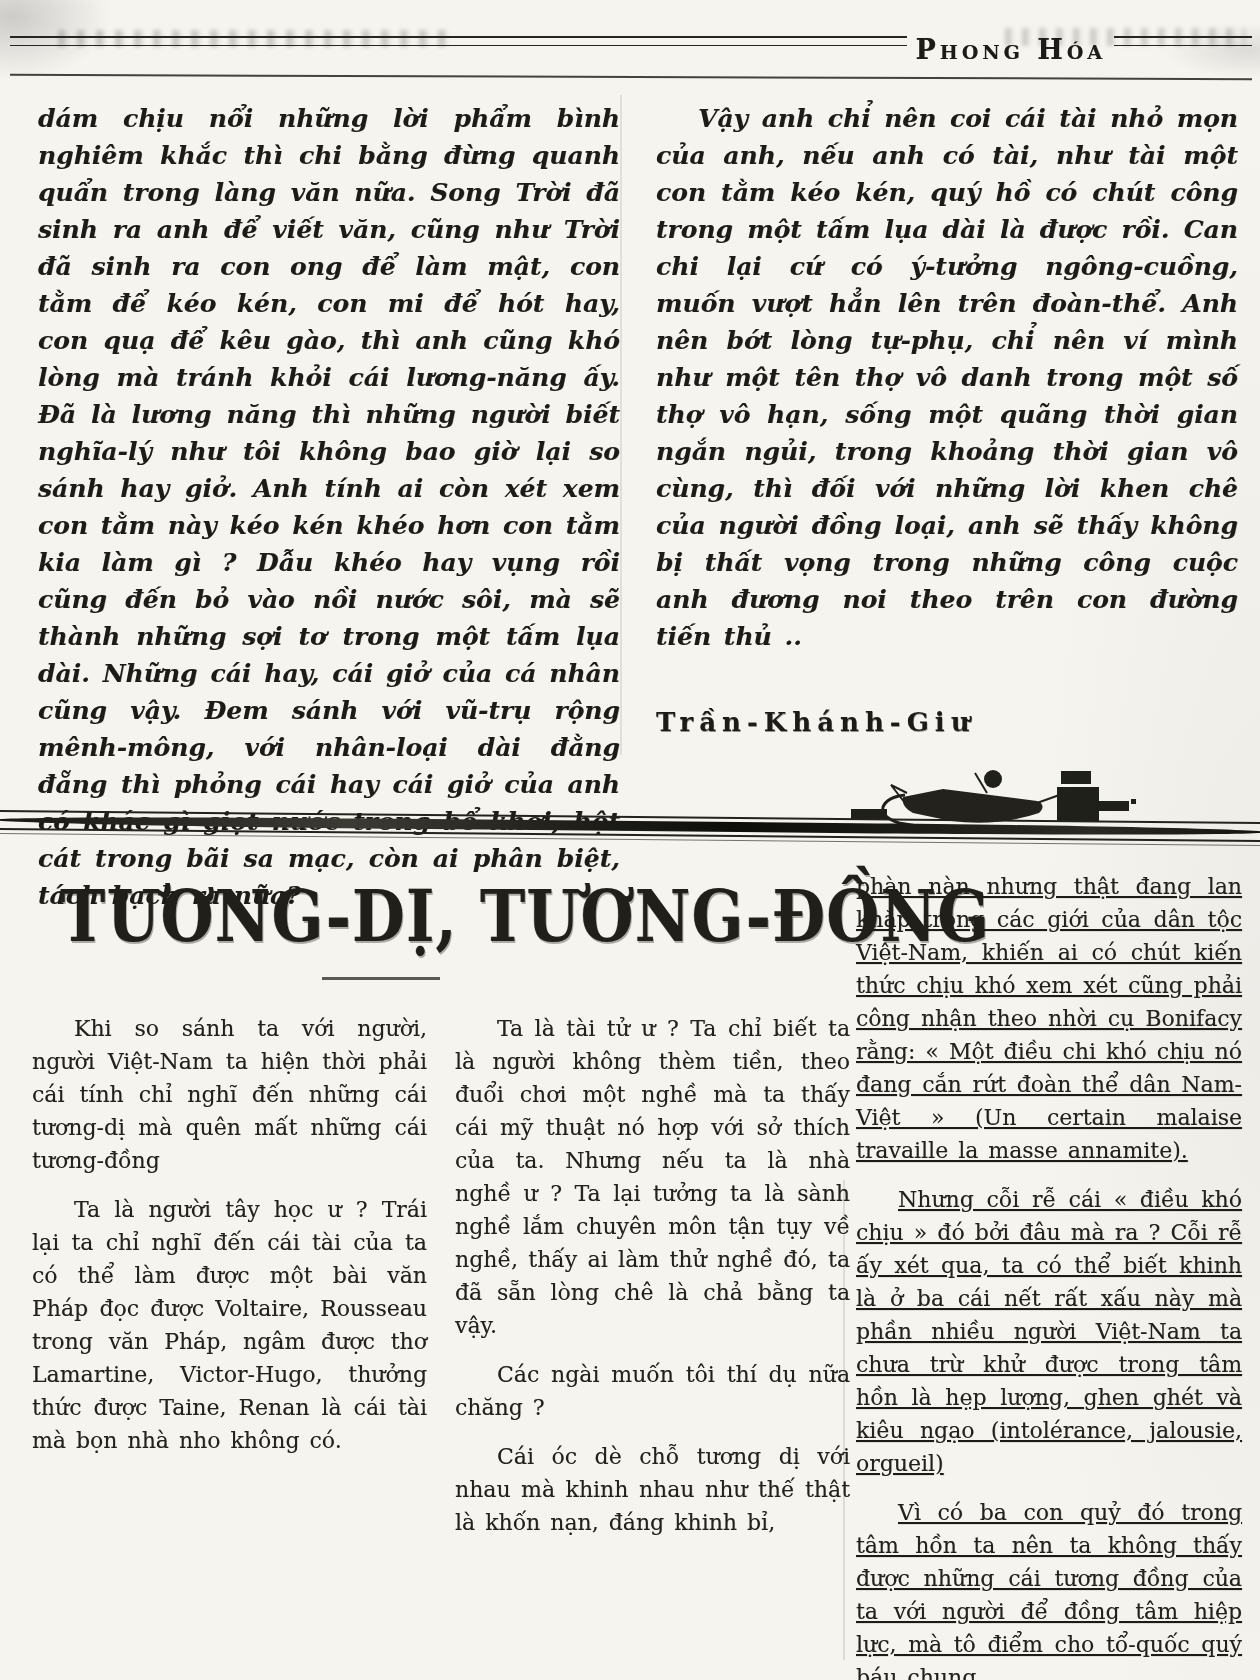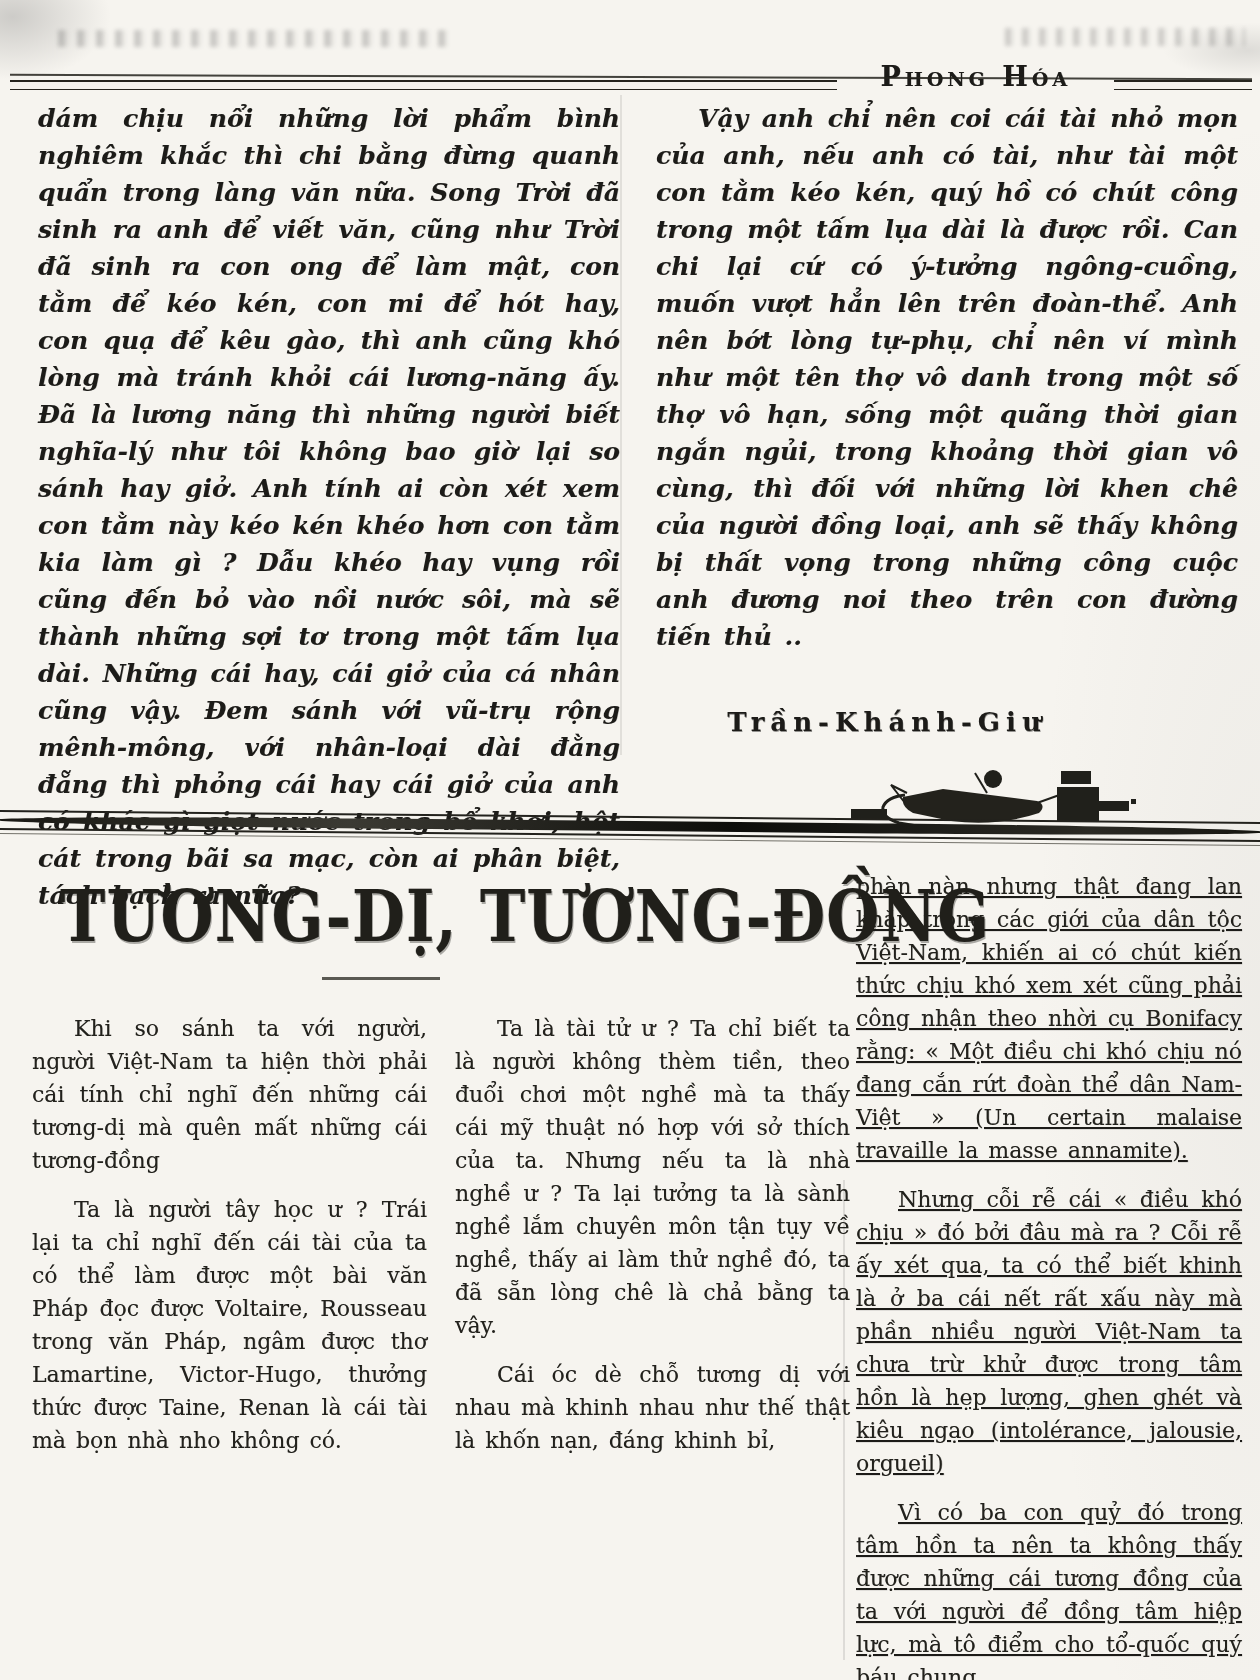--- a/index.html
+++ b/index.html
@@ -20,42 +20,42 @@
   }
   
   .smudge{position:absolute;filter:blur(2px);opacity:.45;pointer-events:none;}
   .smudge-a{top:30px;left:58px;width:390px;height:17px;
     background:repeating-linear-gradient(90deg, rgba(70,70,70,.55) 0 7px, rgba(130,130,130,.18) 7px 11px, transparent 11px 19px);}
   .smudge-b{top:28px;left:1005px;width:240px;height:18px;
     background:repeating-linear-gradient(90deg, rgba(70,70,70,.5) 0 6px, rgba(130,130,130,.2) 6px 9px, transparent 9px 17px);}
   .crease-top{position:absolute;top:95px;left:620px;width:2px;height:660px;background:rgba(40,40,40,.10);}
   .crease-bottom{position:absolute;top:1180px;left:843px;width:2px;height:480px;background:rgba(40,40,40,.12);}
   
-  .masthead-row{position:absolute;top:63px;left:10px;right:8px;display:flex;align-items:flex-end;gap:35px;}
+  .masthead-row{position:absolute;top:36px;left:10px;right:8px;display:flex;align-items:flex-start;}
   .dbl{height:7px;border-top:2.5px solid #26251f;border-bottom:1.5px solid #26251f;}
   .dbl.left{flex:1;}
   .dbl.right{width:138px;}
   .masthead{
     font-weight:bold;font-size:27px;letter-spacing:4px;padding:0 8px;
     font-variant:small-caps;white-space:nowrap;line-height:1;
     text-shadow:.4px .4px 0 rgba(20,20,20,.5);
   }
   .masthead-underrule{position:absolute;top:76px;left:10px;right:8px;height:0;
     border-top:2px solid rgba(35,34,28,.85);transform:rotate(.2deg);}
   
   .top-article{position:absolute;top:100px;left:38px;right:22px;display:flex;gap:36px;}
   .top-article .col{flex:1;}
   .italic-text{
     font-style:italic;font-weight:bold;font-size:25px;line-height:1.48;
     text-align:justify;word-spacing:4px;margin:0;
     text-shadow:.4px .4px 0 rgba(25,25,25,.35);
   }
   .indent{text-indent:42px;}
   .signature{
-    margin-top:52px;padding-right:120px;text-align:center;
+    margin-top:52px;padding-right:120px;text-align:left;
     font-weight:bold;font-size:26px;letter-spacing:6px;
     text-shadow:.5px .5px 0 rgba(25,25,25,.45);
   }
   .boat-wrap{margin-top:26px;text-align:center;padding-left:90px;}
   
   .thick-divider{position:absolute;top:816px;left:-6px;right:-6px;transform:rotate(.55deg);}
   .thick-divider .t1{height:2px;background:#23221d;margin-bottom:3px;}
   .thick-divider .fat{height:10px;border-radius:45%/70%;
     background:linear-gradient(90deg,#191813,#3b3a33 28%,#0d0d0a 58%,#2b2a24 86%,#14140f);}
   .thick-divider .t2{height:2px;background:#23221d;margin-top:3px;}
@@ -141,20 +141,21 @@
     <div class="left-block">
       <h1 class="headline">TƯƠNG-DỊ, TƯƠNG-ĐỒNG</h1>
       <div class="headline-rule"></div>
       <div class="two-cols">
         <div class="col">
           <p class="body-text indent">Khi so sánh ta với người, người Việt-Nam ta hiện thời phải cái tính chỉ nghĩ đến những cái tương-dị mà quên mất những cái tương-đồng</p>
           <p class="body-text indent">Ta là người tây học ư ? Trái lại ta chỉ nghĩ đến cái tài của ta có thể làm được một bài văn Pháp đọc được Voltaire, Rousseau trong văn Pháp, ngâm được thơ Lamartine, Victor-Hugo, thưởng thức được Taine, Renan là cái tài mà bọn nhà nho không có.</p>
         </div>
         <div class="col">
           <p class="body-text indent">Ta là tài tử ư ? Ta chỉ biết ta là người không thèm tiền, theo đuổi chơi một nghề mà ta thấy cái mỹ thuật nó hợp với sở thích của ta. Nhưng nếu ta là nhà nghề ư ? Ta lại tưởng ta là sành nghề lắm chuyên môn tận tụy về nghề, thấy ai làm thử nghề đó, ta đã sẵn lòng chê là chả bằng ta vậy.</p>
+          <p class="body-text indent">Các ngài muốn tôi thí dụ nữa chăng ?</p>
           <p class="body-text indent">Cái óc dè chỗ tương dị với nhau mà khinh nhau như thế thật là khốn nạn, đáng khinh bỉ,</p>
         </div>
       </div>
     </div>
     <div class="col3">
       <p class="body-text">phàn nàn nhưng thật đang lan khắp trong các giới của dân tộc Việt-Nam, khiến ai có chút kiến thức chịu khó xem xét cũng phải công nhận theo nhời cụ Bonifacy rằng: « Một điều chi khó chịu nó đang cắn rứt đoàn thể dân Nam-Việt » (Un certain malaise travaille la masse annamite).</p>
       <p class="body-text indent">Nhưng cỗi rễ cái « điều khó chịu » đó bởi đâu mà ra ? Cỗi rễ ấy xét qua, ta có thể biết khinh là ở ba cái nết rất xấu này mà phần nhiều người Việt-Nam ta chưa trừ khử được trong tâm hồn là hẹp lượng, ghen ghét và kiêu ngạo (intolérance, jalousie, orgueil)</p>
       <p class="body-text indent">Vì có ba con quỷ đó trong tâm hồn ta nên ta không thấy được những cái tương đồng của ta với người để đồng tâm hiệp lực, mà tô điểm cho tổ-quốc quý báu chung.</p>
     </div>
   </section>

